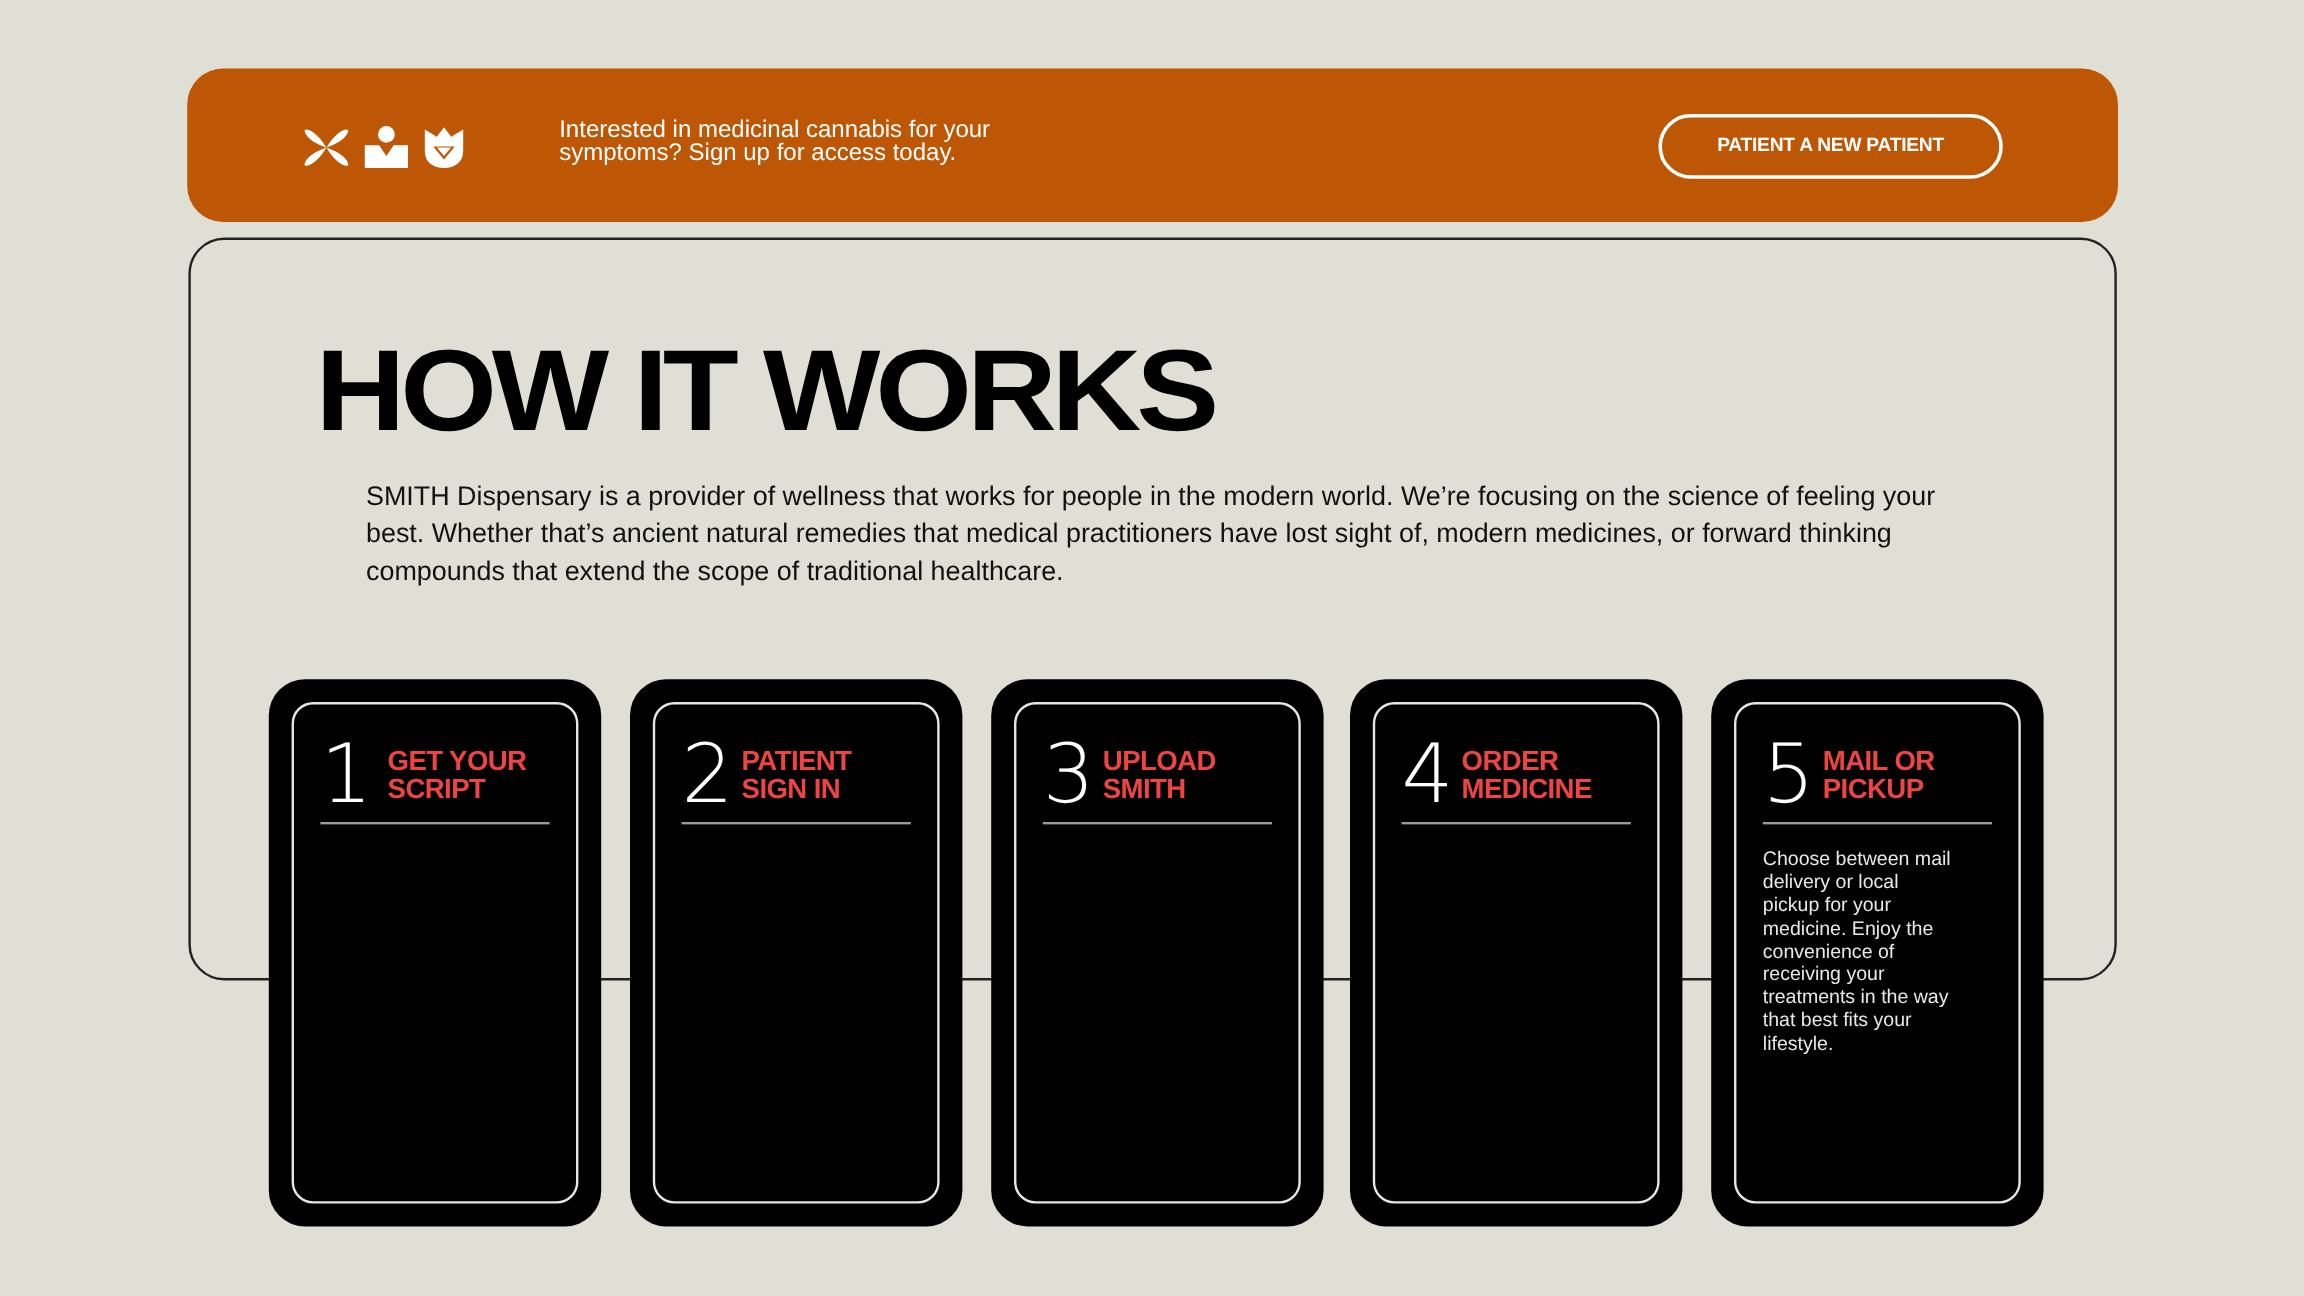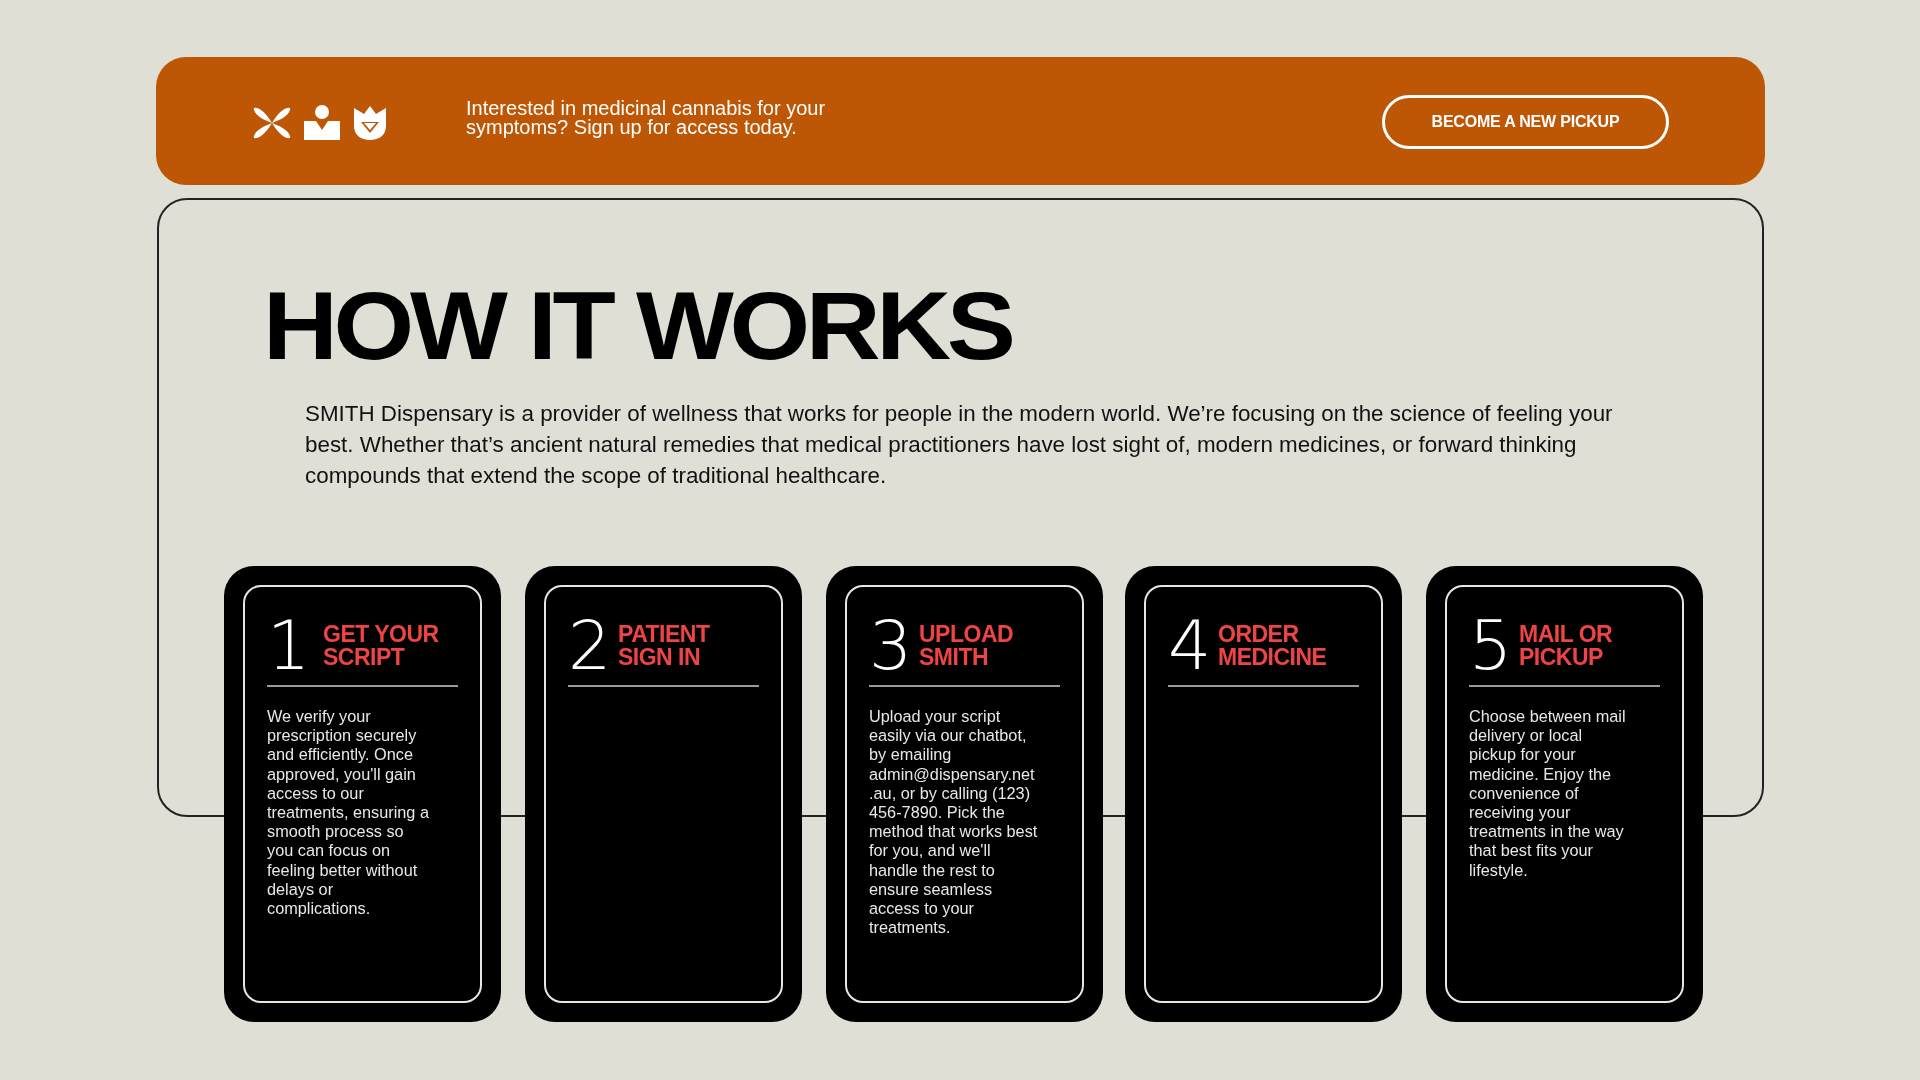--- a/index.html
+++ b/index.html
@@ -154,47 +154,36 @@
     <svg width="36" height="38" viewBox="0 0 36 38">
       <path d="M2 4 L12 10 L18 2 L24 10 L34 4 L34 22 C34 31, 27 36, 18 36 C9 36, 2 31, 2 22 Z" fill="#fff"></path>
       <path d="M9 18 L27 18 L18 29 Z" fill="#bd5706"></path>
       <path d="M12 19 L24 19 L18 26 Z" fill="#fff"></path>
     </svg>
   </span>
 </div>
 
 <div class="banner-text">Interested in medicinal cannabis for your symptoms? Sign up for access today.</div>
 
-<button class="cta">BECOME A NEW PICKUP</button>
+<button class="cta">PATIENT A NEW PATIENT</button>
 
 <div class="panel"></div>
 
 <h1 class="title">HOW IT WORKS</h1>
 
 <p class="intro">SMITH Dispensary is a provider of wellness that works for people in the modern world. We’re focusing on the science of feeling your best. Whether that’s ancient natural remedies that medical practitioners have lost sight of, modern medicines, or forward thinking compounds that extend the scope of traditional healthcare.</p>
 
 <div class="card" style="left:224px;">
   <div class="card-inner">
     <div class="card-head">
       <div class="card-num n1">1</div>
       <div class="card-title t1" style="white-space:pre-line;">GET YOUR
 SCRIPT</div>
     </div>
     <div class="card-rule"></div>
-    <div class="card-body">We verify your
-prescription securely
-and efficiently. Once
-approved, you'll gain
-access to our
-treatments, ensuring a
-smooth process so
-you can focus on
-feeling better without
-delays or
-complications.</div>
   </div>
 </div>
 
 <div class="card" style="left:525px;">
   <div class="card-inner">
     <div class="card-head">
       <div class="card-num">2</div>
       <div class="card-title" style="white-space:pre-line;">PATIENT
 SIGN IN</div>
     </div>
@@ -203,32 +192,20 @@
 </div>
 
 <div class="card" style="left:826px;">
   <div class="card-inner">
     <div class="card-head">
       <div class="card-num">3</div>
       <div class="card-title" style="white-space:pre-line;">UPLOAD
 SMITH</div>
     </div>
     <div class="card-rule"></div>
-    <div class="card-body">Upload your script
-easily via our chatbot,
-by emailing
-admin@dispensary.net
-.au, or by calling (123)
-456-7890. Pick the
-method that works best
-for you, and we'll
-handle the rest to
-ensure seamless
-access to your
-treatments.</div>
   </div>
 </div>
 
 <div class="card" style="left:1125px;">
   <div class="card-inner">
     <div class="card-head">
       <div class="card-num">4</div>
       <div class="card-title" style="white-space:pre-line;">ORDER
 MEDICINE</div>
     </div>

